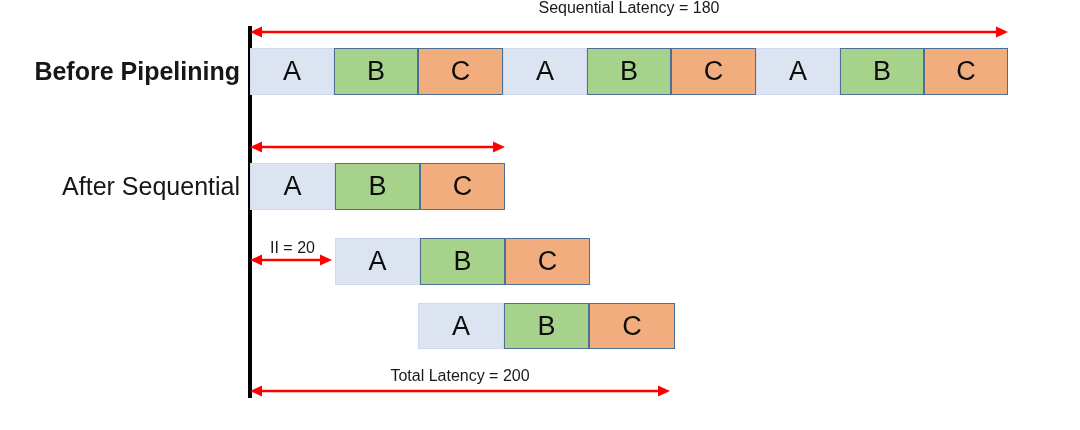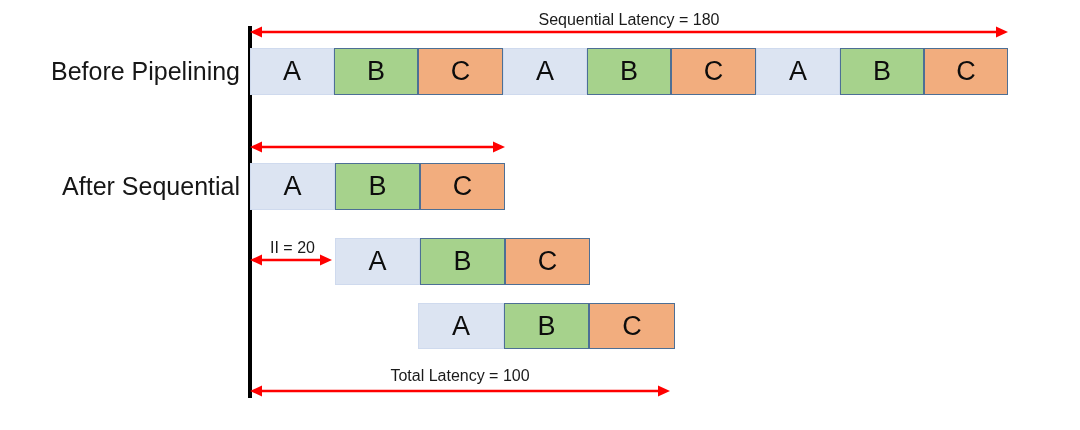--- a/index.html
+++ b/index.html
@@ -89,30 +89,30 @@
     text-align: center;
   }
 </style>
 </head>
 <body>
 
 <div id="canvas">
 
   <div class="axis-line" style="left:248px; top:26px; height:372px;"></div>
 
-  <div class="measure-label" style="left:250px; top:12px; width:758px;">Sequential Latency = 180</div>
+  <div class="measure-label" style="left:250px; top:0; width:758px;">Sequential Latency = 180</div>
   <div class="measure" style="left:250px; top:25px; width:758px;">
     <svg viewBox="0 0 758 14" preserveAspectRatio="none">
       <line x1="8" y1="7" x2="750" y2="7" stroke="#ff0000" stroke-width="2.4"></line>
       <polygon points="0,7 12,1.5 12,12.5" fill="#ff0000"></polygon>
       <polygon points="758,7 746,1.5 746,12.5" fill="#ff0000"></polygon>
     </svg>
   </div>
 
-  <div class="row-label" style="left:0px; top:59px; width:240px;">Before Pipelining</div>
+  <div class="row-label" style="left:0px; top:59px; width:240px;font-weight:bold;">Before Pipelining</div>
 
   <div class="stage-row" style="left:250px; top:48px; width:758px; height:47px;">
     <div class="stage stage-a" style="width:84px;">A</div>
     <div class="stage stage-b" style="width:84px;">B</div>
     <div class="stage stage-c" style="width:85px;">C</div>
     <div class="stage stage-a" style="width:84px;">A</div>
     <div class="stage stage-b" style="width:84px;">B</div>
     <div class="stage stage-c" style="width:85px;">C</div>
     <div class="stage stage-a" style="width:84px;">A</div>
     <div class="stage stage-b" style="width:84px;">B</div>
@@ -149,21 +149,21 @@
     <div class="stage stage-b" style="width:85px;">B</div>
     <div class="stage stage-c" style="width:85px;">C</div>
   </div>
 
   <div class="stage-row" style="left:418px; top:303px; width:257px; height:46px;">
     <div class="stage stage-a" style="width:86px;">A</div>
     <div class="stage stage-b" style="width:85px;">B</div>
     <div class="stage stage-c" style="width:86px;">C</div>
   </div>
 
-  <div class="measure-label" style="left:250px; top:368px; width:420px;">Total Latency = 100</div>
+  <div class="measure-label" style="left:250px; top:368px; width:420px;">Total Latency = 200</div>
   <div class="measure" style="left:250px; top:384px; width:420px;">
     <svg viewBox="0 0 420 14" preserveAspectRatio="none">
       <line x1="8" y1="7" x2="412" y2="7" stroke="#ff0000" stroke-width="2.4"></line>
       <polygon points="0,7 12,1.5 12,12.5" fill="#ff0000"></polygon>
       <polygon points="420,7 408,1.5 408,12.5" fill="#ff0000"></polygon>
     </svg>
   </div>
 
 </div>
 

